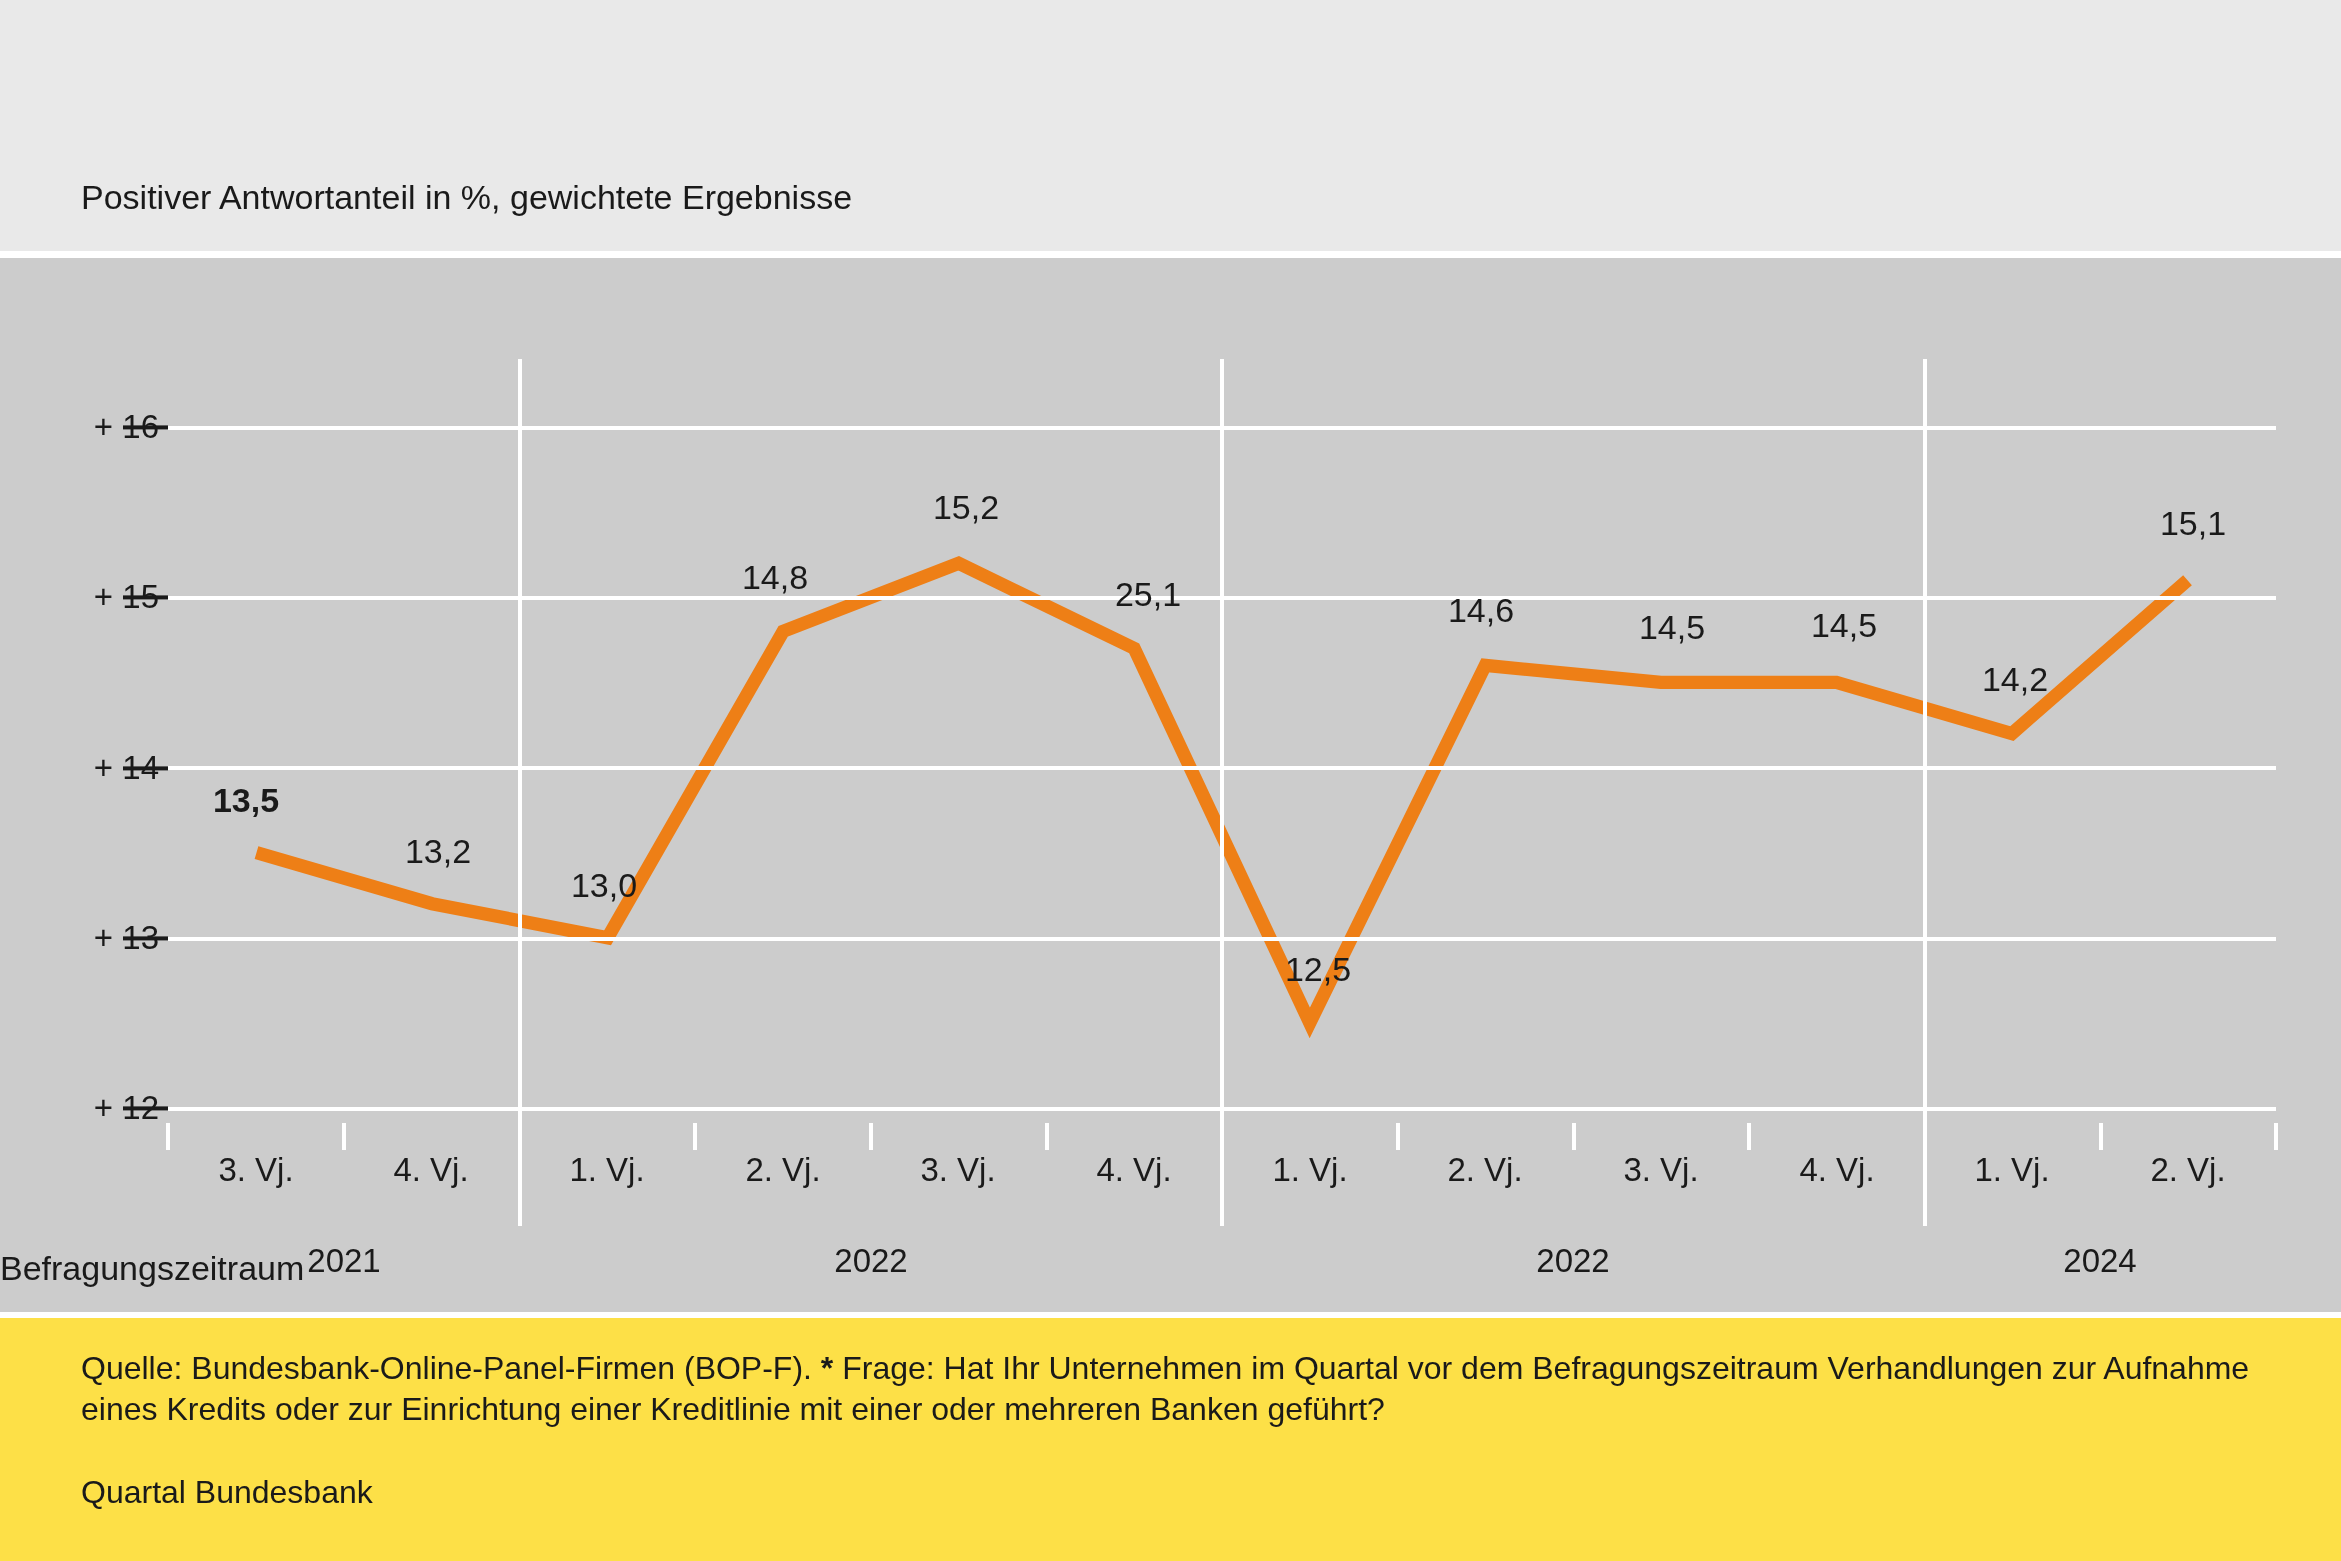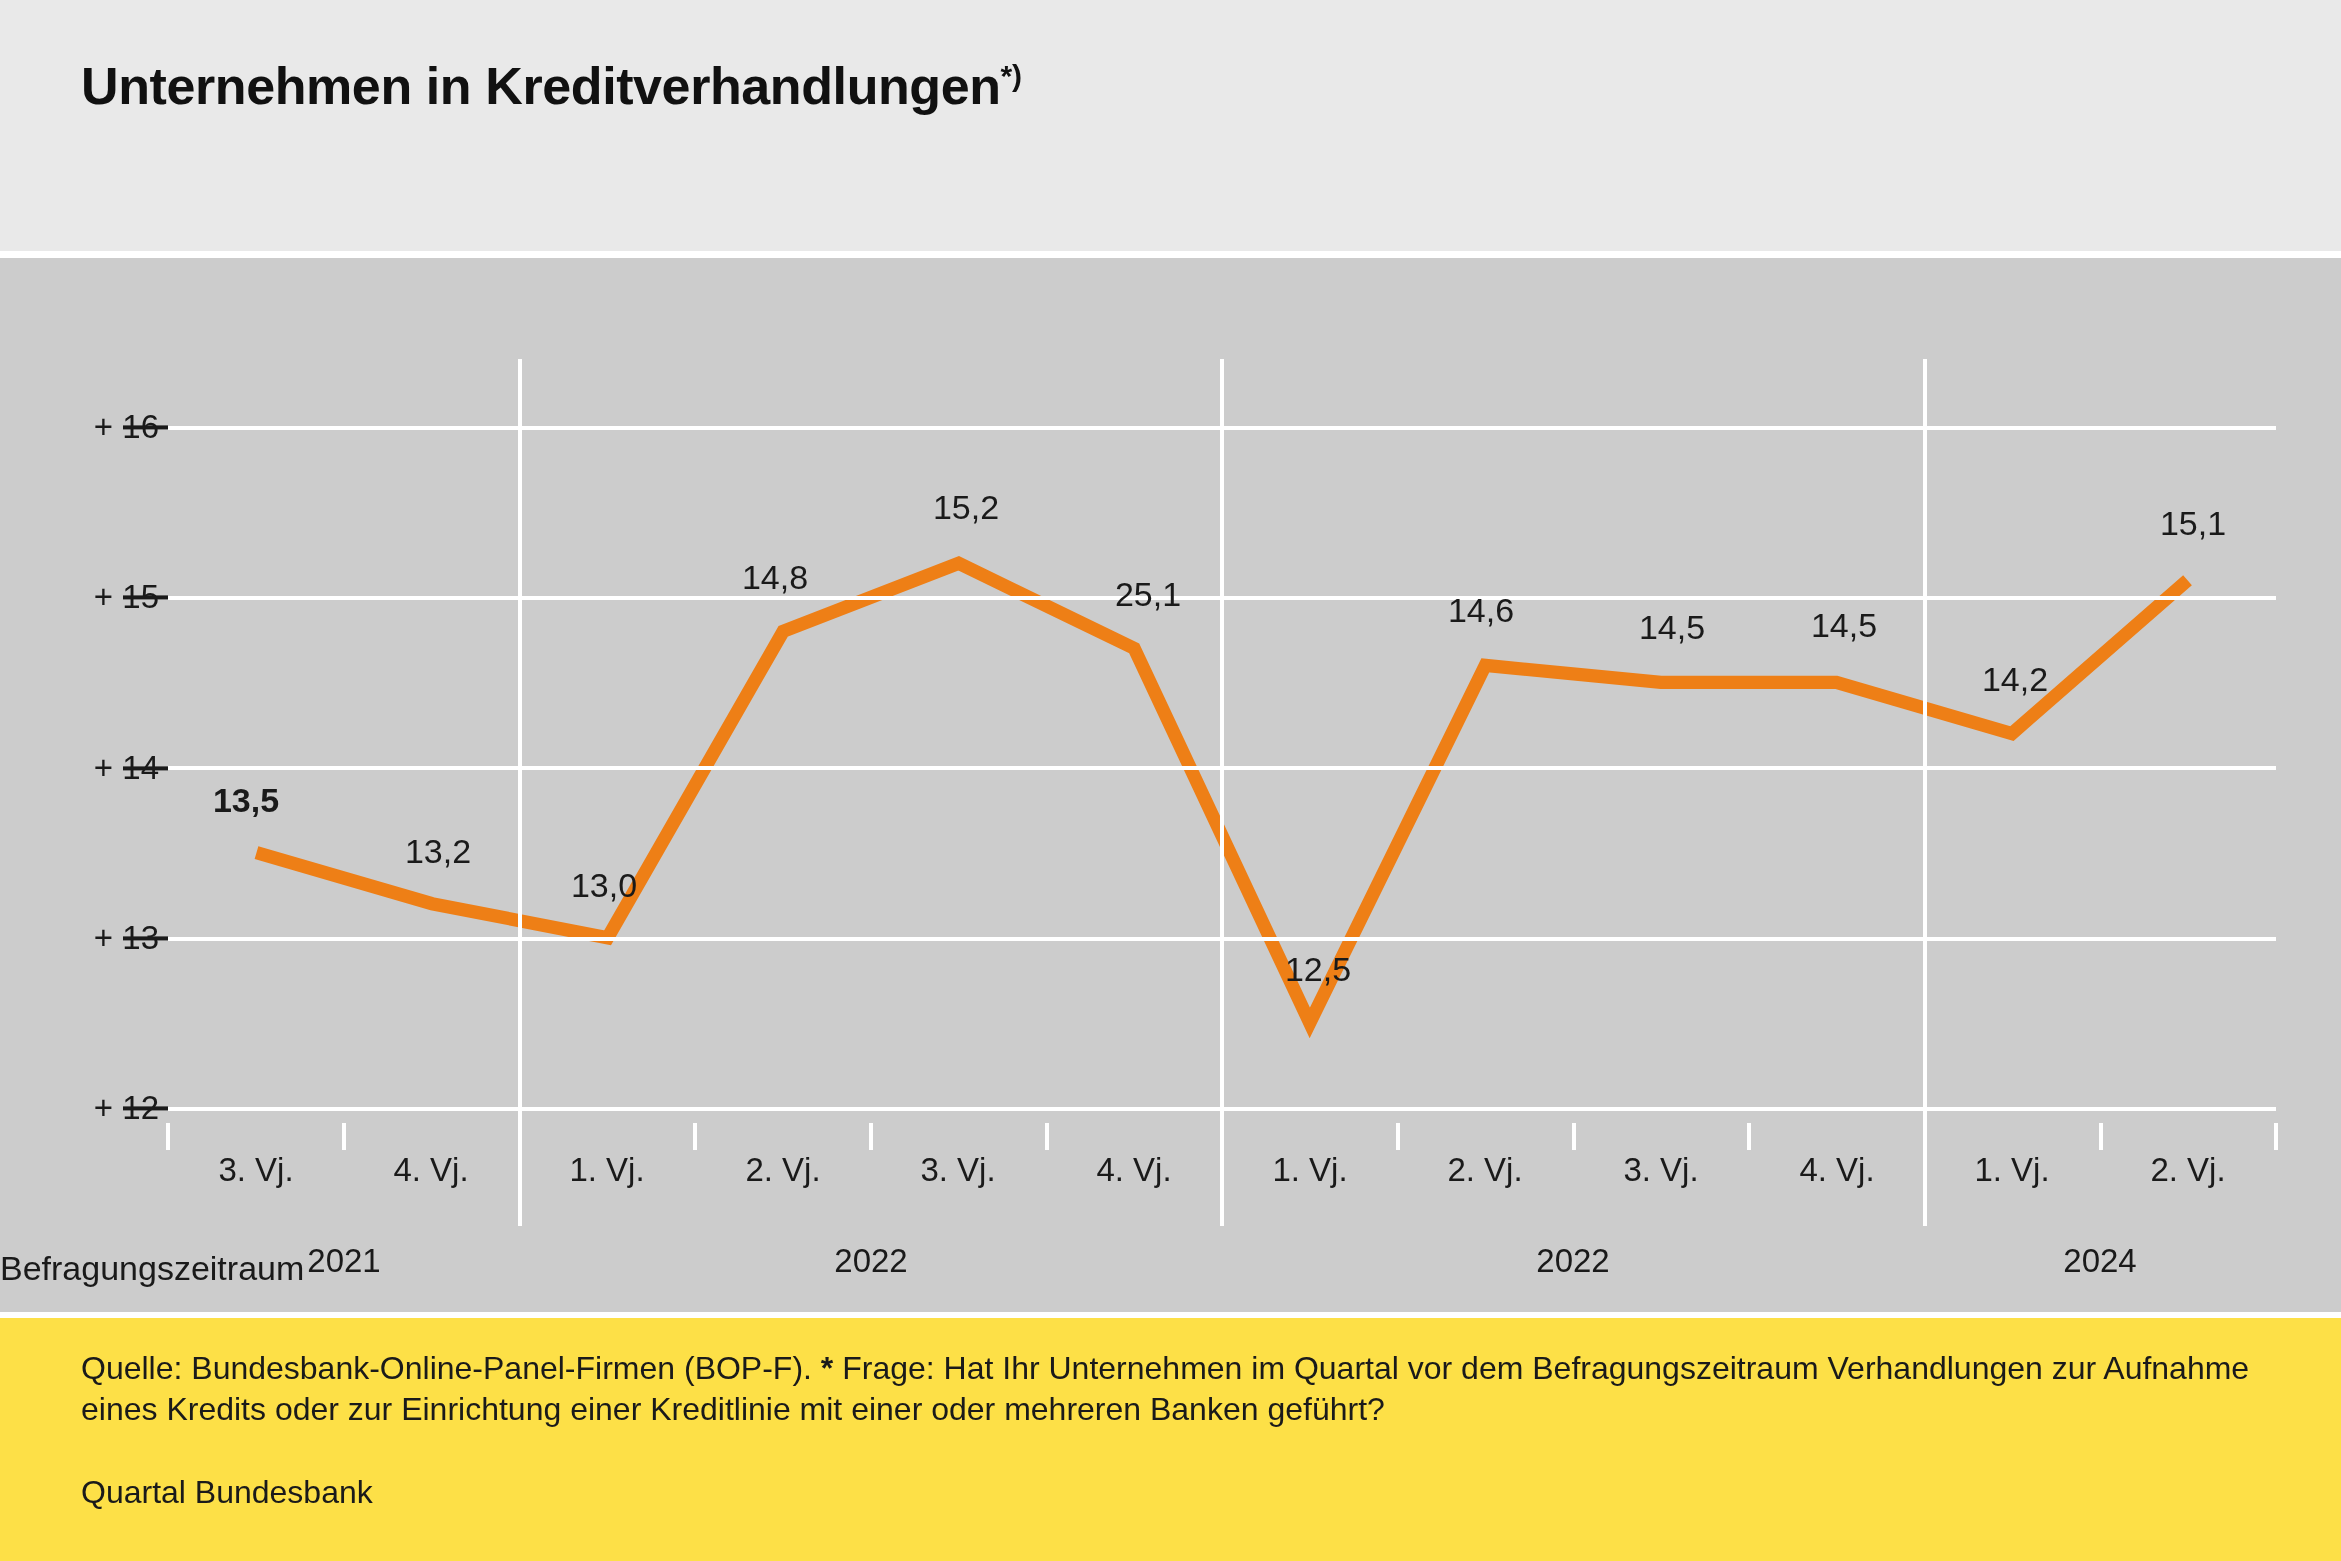--- a/index.html
+++ b/index.html
@@ -193,21 +193,21 @@
     width: 2342px; height: 6.2px;
     background: #ffffff;
   }
 </style>
 </head>
 <body>
 
 <div class="page">
 
   <div class="header">
-    <div class="header-title"><span>Unternehmen in Kreditverhandlungen</span><span class="sup">*)</span></div>
+    <div class="header-subtitle">Positiver Antwortanteil in %, gewichtete Ergebnisse</div>
   </div>
   <div class="rule-top"></div>
 
   <div class="chart-panel">
     <div class="plot" id="plot">
       <svg class="series" id="series-svg" width="2108" height="749" viewBox="0 0 2700 960">
           <polyline points="112.5,632.7 337.5,698.2 562.5,741.8 787.5,349.1 1012.5,261.8 1237.5,370.9 1462.5,850.9 1687.5,392.7 1912.5,414.5 2137.5,414.5 2362.5,480.0 2587.5,283.6" fill="none" stroke="#ee7f16" stroke-width="17" stroke-linejoin="miter" stroke-linecap="butt"></polyline>
         </svg>
     <div class="gridline" style="top: 748px;"></div>
         <div class="ytick-label" style="top: 749px;">+ 12</div>

